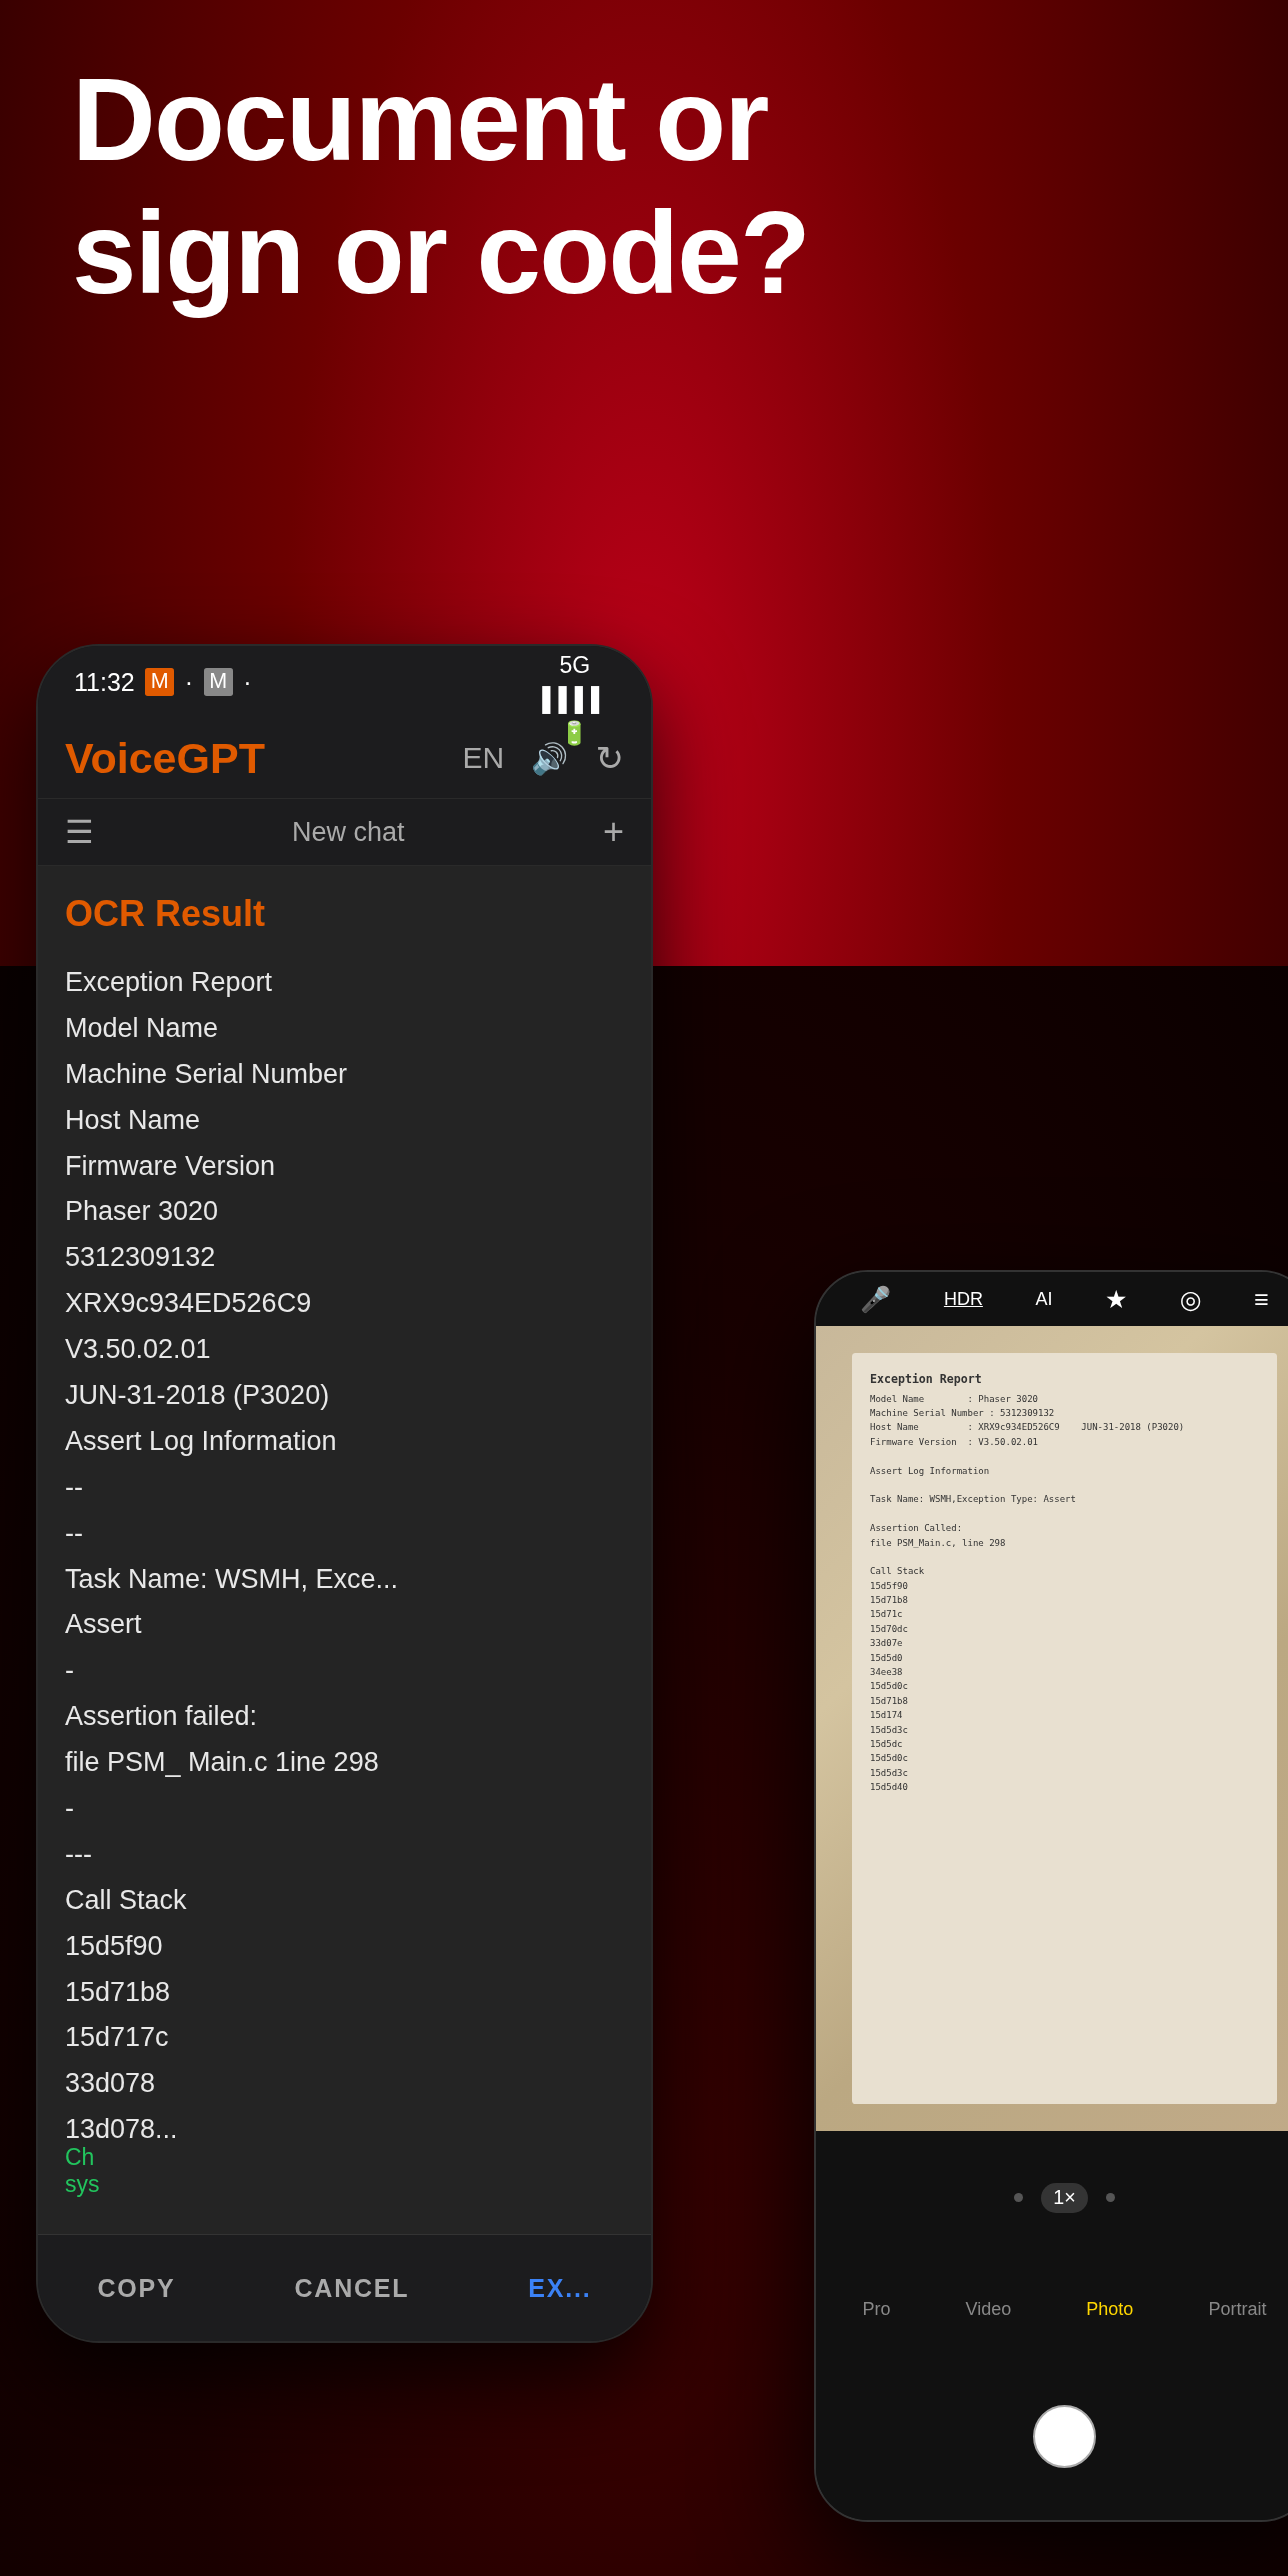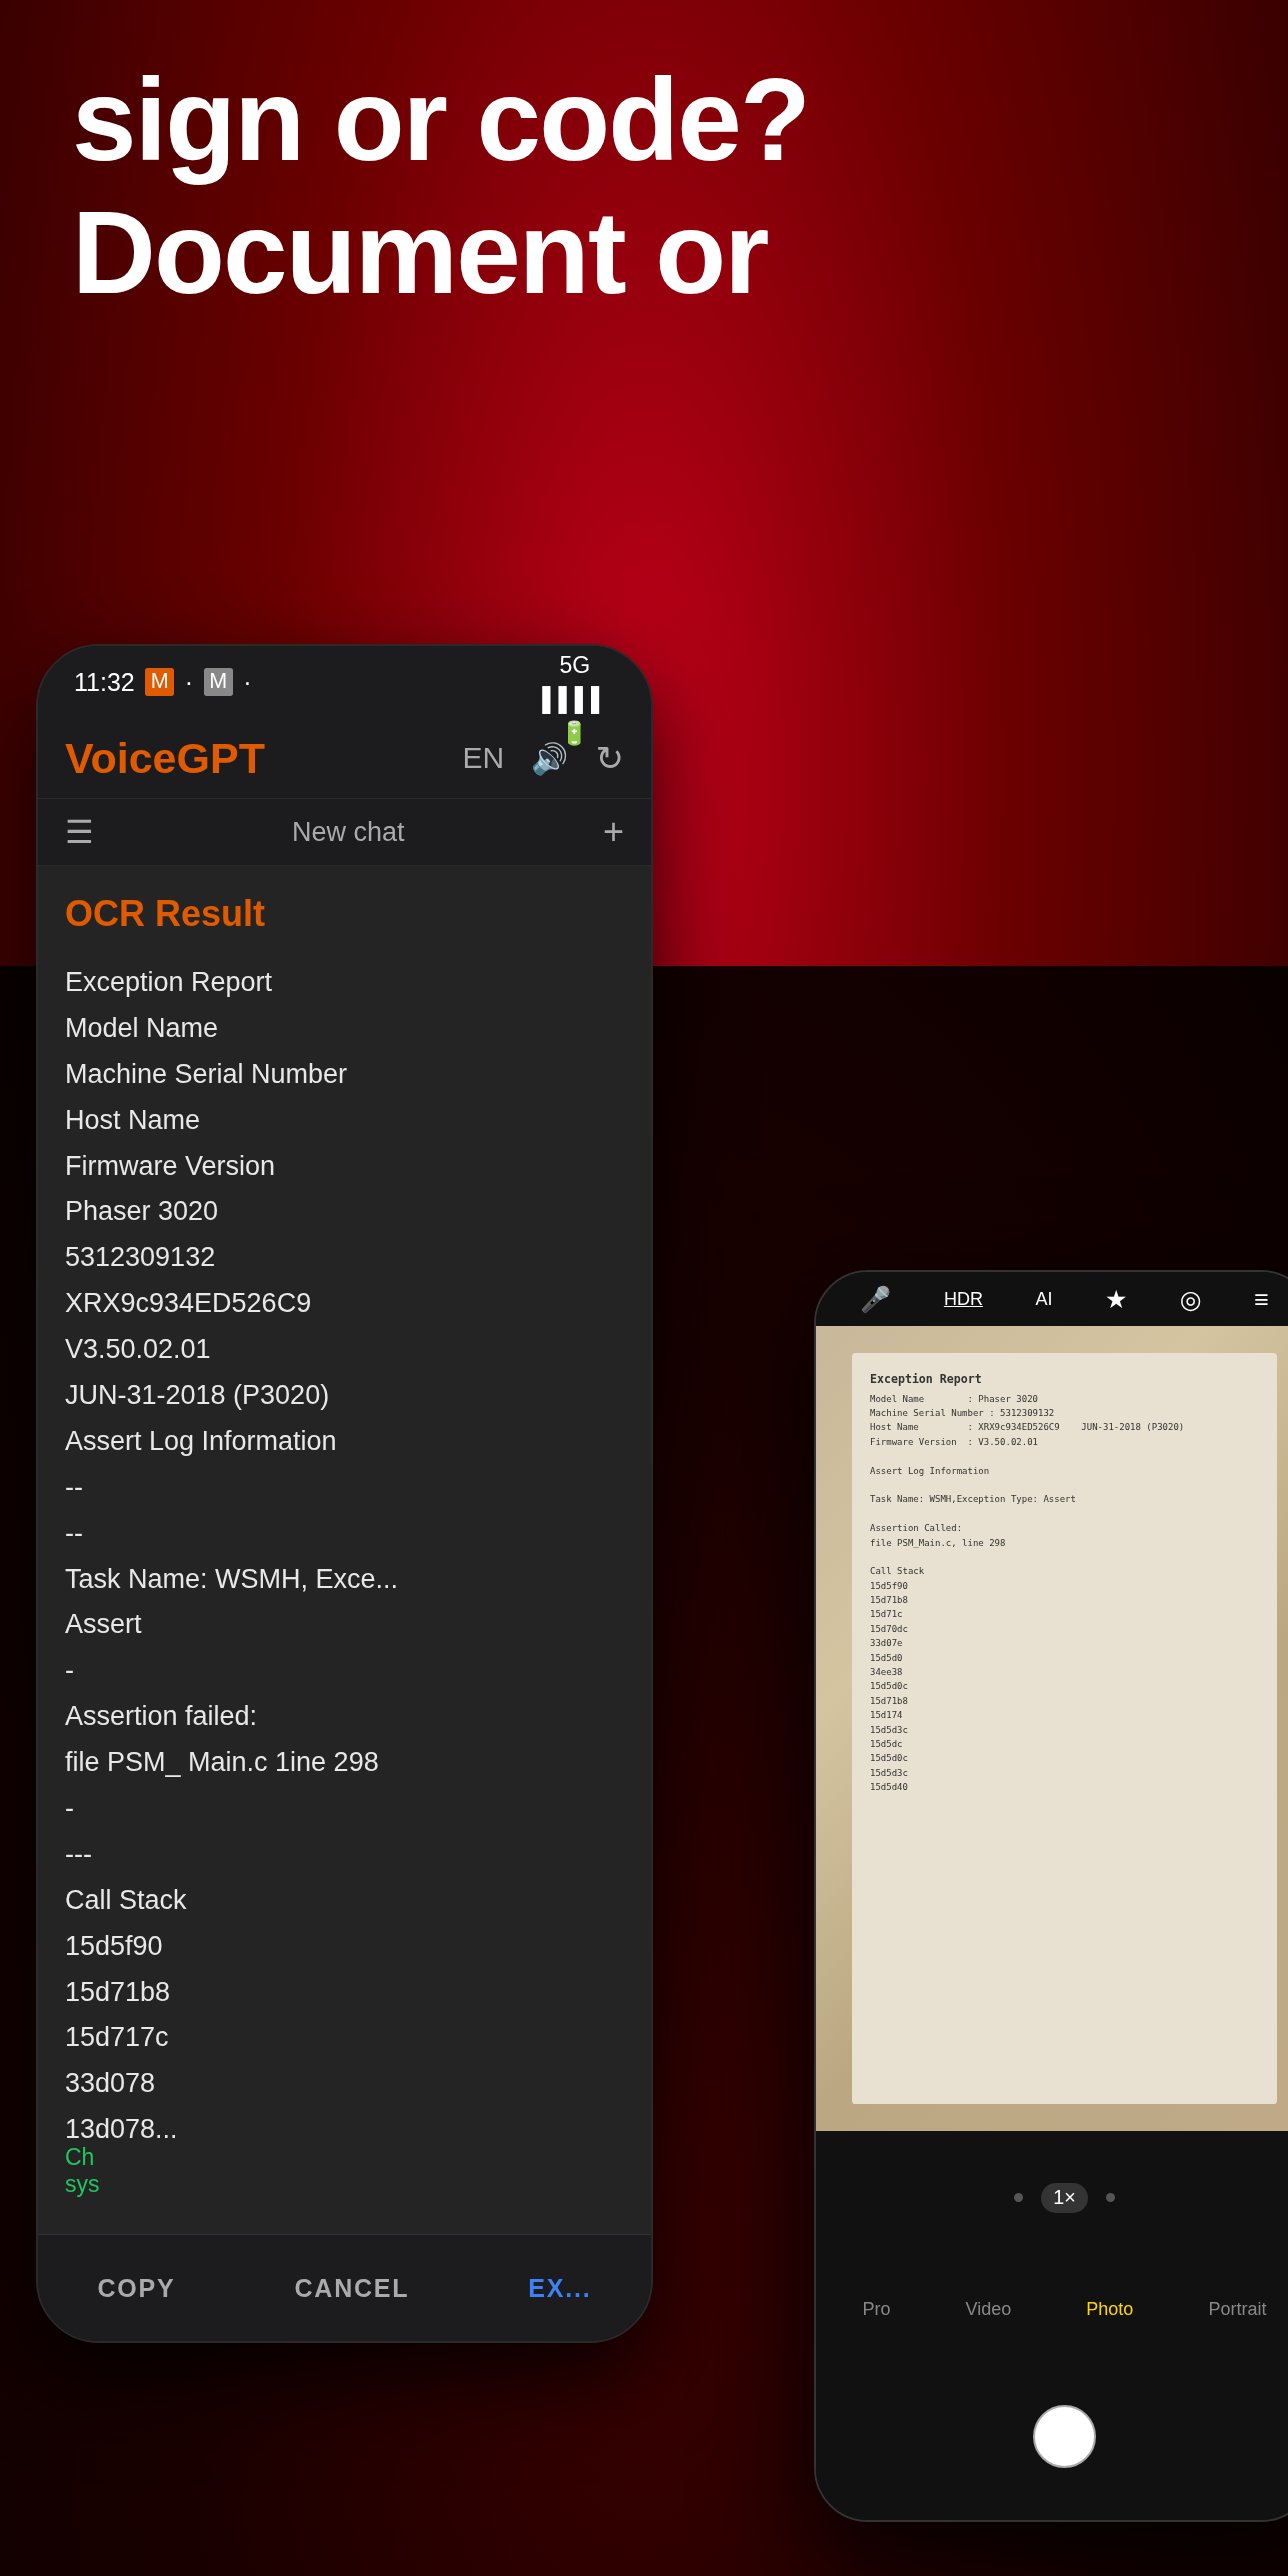--- a/index.html
+++ b/index.html
@@ -291,22 +291,22 @@
       border-radius: 50%;
       border: 2.7px solid #aaa;
     }
   </style>
 </head>
 <body>
 
 <div class="bg-bottom"></div>
 
 <div class="hero-text">
+  <div>Document or</div>
   <div>sign or code?</div>
-  <div>Document or</div>
 </div>
 
 <div class="phone-main">
   <div class="phone-main-inner">
 
     <div class="status-bar">
       <div class="status-left">
         <span>11:32</span>
         <span style="font-size:21.5px; background:#e05a00; color:white; padding:1.8px 5.4px; border-radius:2.7px;">M</span>
         <span>·</span>

